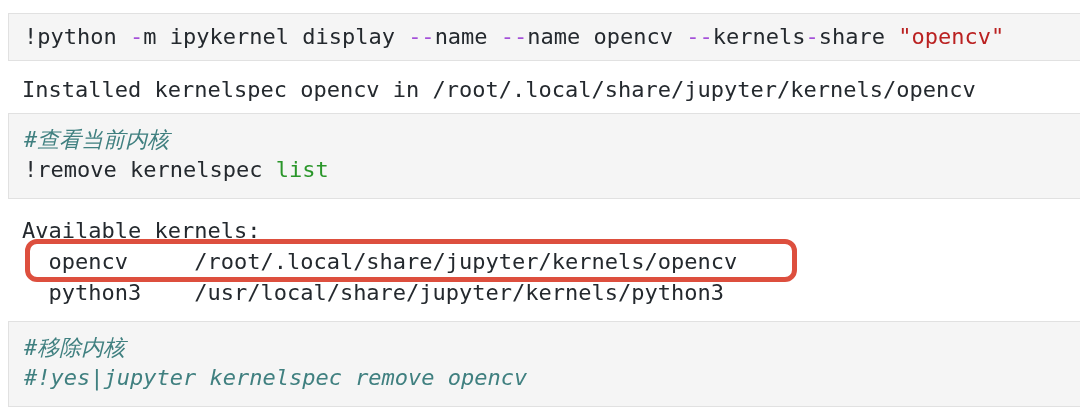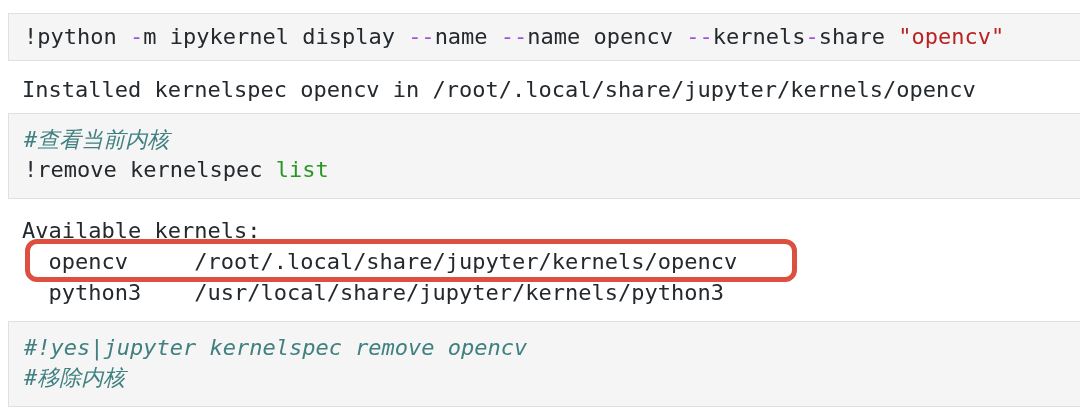--- a/index.html
+++ b/index.html
@@ -71,17 +71,17 @@
   </div>
 
   <div class="output out2">
     <div class="output-line">Available kernels:</div>
     <div class="output-line">  opencv     /root/.local/share/jupyter/kernels/opencv</div>
     <div class="output-line">  python3    /usr/local/share/jupyter/kernels/python3</div>
     <div class="highlight-ring"></div>
   </div>
 
   <div class="code-cell multi cell3">
+    <div class="code-line tok-comment">#移除内核</div>
     <div class="code-line tok-comment">#!yes|jupyter kernelspec remove opencv</div>
-    <div class="code-line tok-comment">#移除内核</div>
   </div>
 
 </div>
 
 </body></html>

